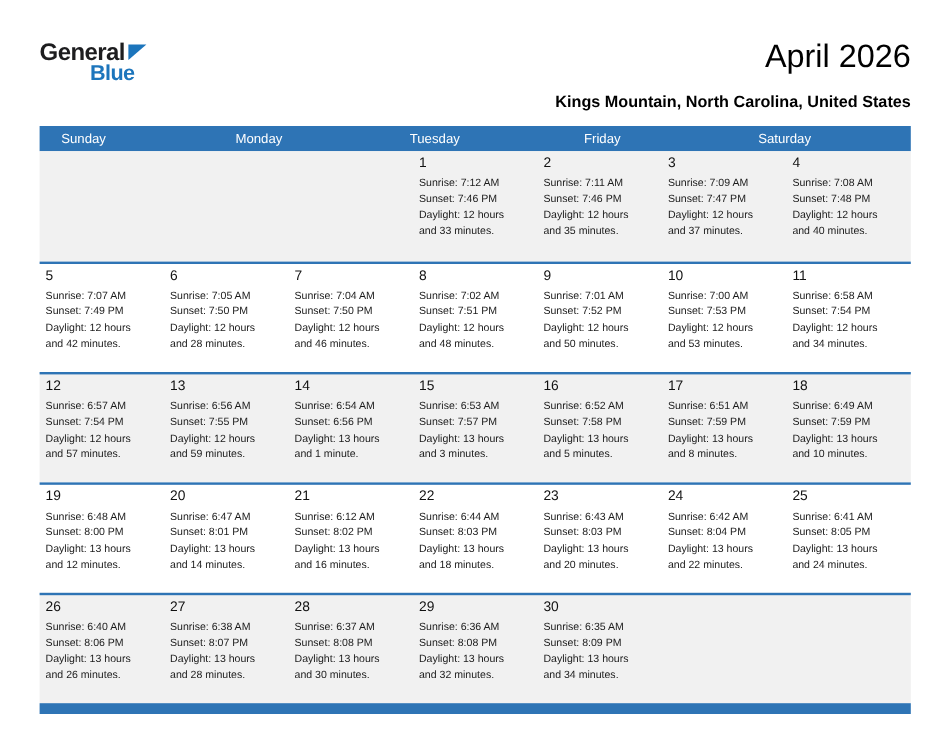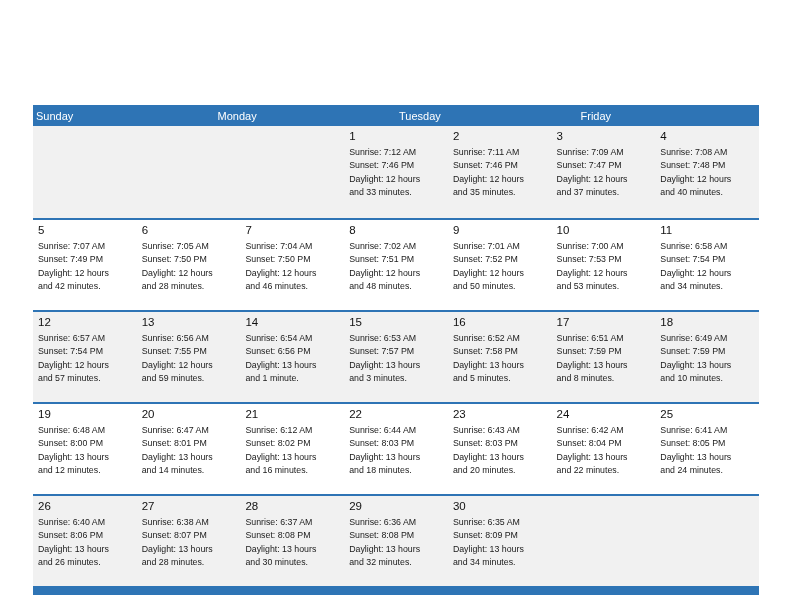--- a/index.html
+++ b/index.html
@@ -57,48 +57,62 @@
   .cal-header-row {
     display: flex;
     background: var(--header-bg, #2E74B5);
     height: 21px;
   }
   .cal-header-cell {
     flex: 1 0 0;
     color: #ffffff;
     font-size: 11px;
     display: flex; align-items: center;
-    padding-left: 3px;
+    padding-left: 18px;
     overflow: hidden; white-space: nowrap;
   }
   .cal-week-row { display: flex; height: 92px; }
   .cal-week-row + .cal-week-row { border-top: 2px solid var(--divider, #2E74B5); }
   .cal-week-row.shaded { background: var(--shaded-row-bg, #F1F1F1); }
   .cal-cell {
     flex: 1 0 0;
     padding: 4px 2px 0 5px;
     overflow: hidden;
   }
   .day-num { font-size: 11.5px; color: #111111; margin-bottom: 4px; }
   .day-line { font-size: 8.8px; line-height: 13.3px; color: #1a1a1a; white-space: nowrap; }
   .footer-bar { height: 9px; background: var(--footer-bar, #2E74B5); }
 </style>
 </head>
 <body>
 
 <div class="page">
 
+  <div class="topbar">
+    <div class="logo">
+      <div class="logo-row">
+        <span class="logo-general">General</span>
+        <span class="logo-triangle"></span>
+      </div>
+      <div class="logo-blue-text">Blue</div>
+    </div>
+    <div class="titles">
+      <div class="page-title">April 2026</div>
+      <div class="subtitle">Kings Mountain, North Carolina, United States</div>
+    </div>
+  </div>
 
   <div class="calendar">
     <div id="cal-body">
         <div class="cal-header-row">
           <div class="cal-header-cell">Sunday</div>
           <div class="cal-header-cell">Monday</div>
           <div class="cal-header-cell">Tuesday</div>
           <div class="cal-header-cell">Friday</div>
+          <div class="cal-header-cell">Saturday</div>
         </div>
         <div class="cal-week-row shaded">
           <div class="cal-cell"></div>
           <div class="cal-cell"></div>
           <div class="cal-cell"></div>
           <div class="cal-cell">
             <div class="day-num">1</div>
             <div class="day-line">Sunrise: 7:12 AM</div>
             <div class="day-line">Sunset: 7:46 PM</div>
             <div class="day-line">Daylight: 12 hours</div>

